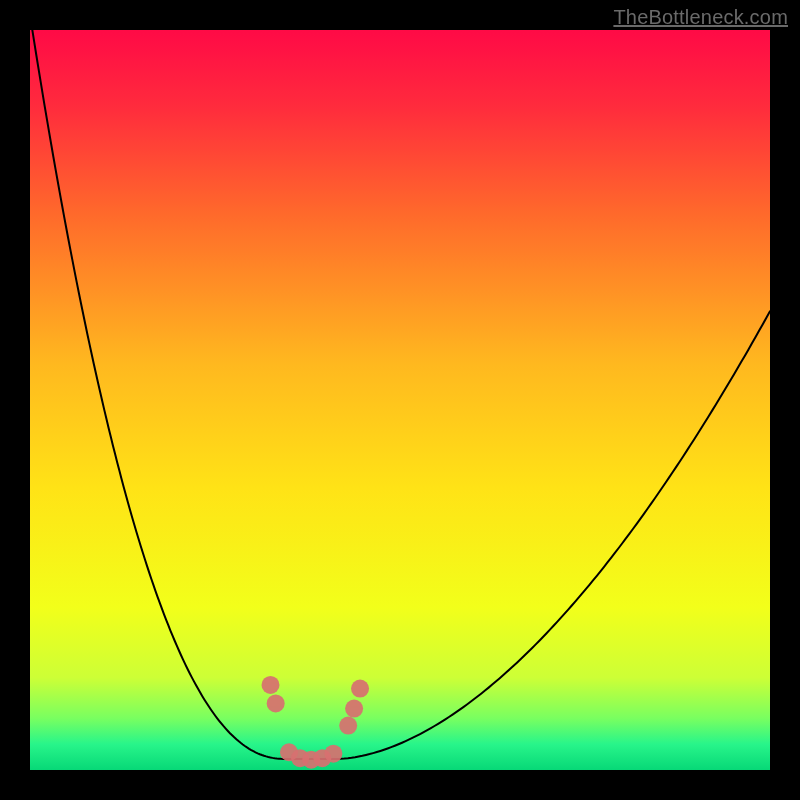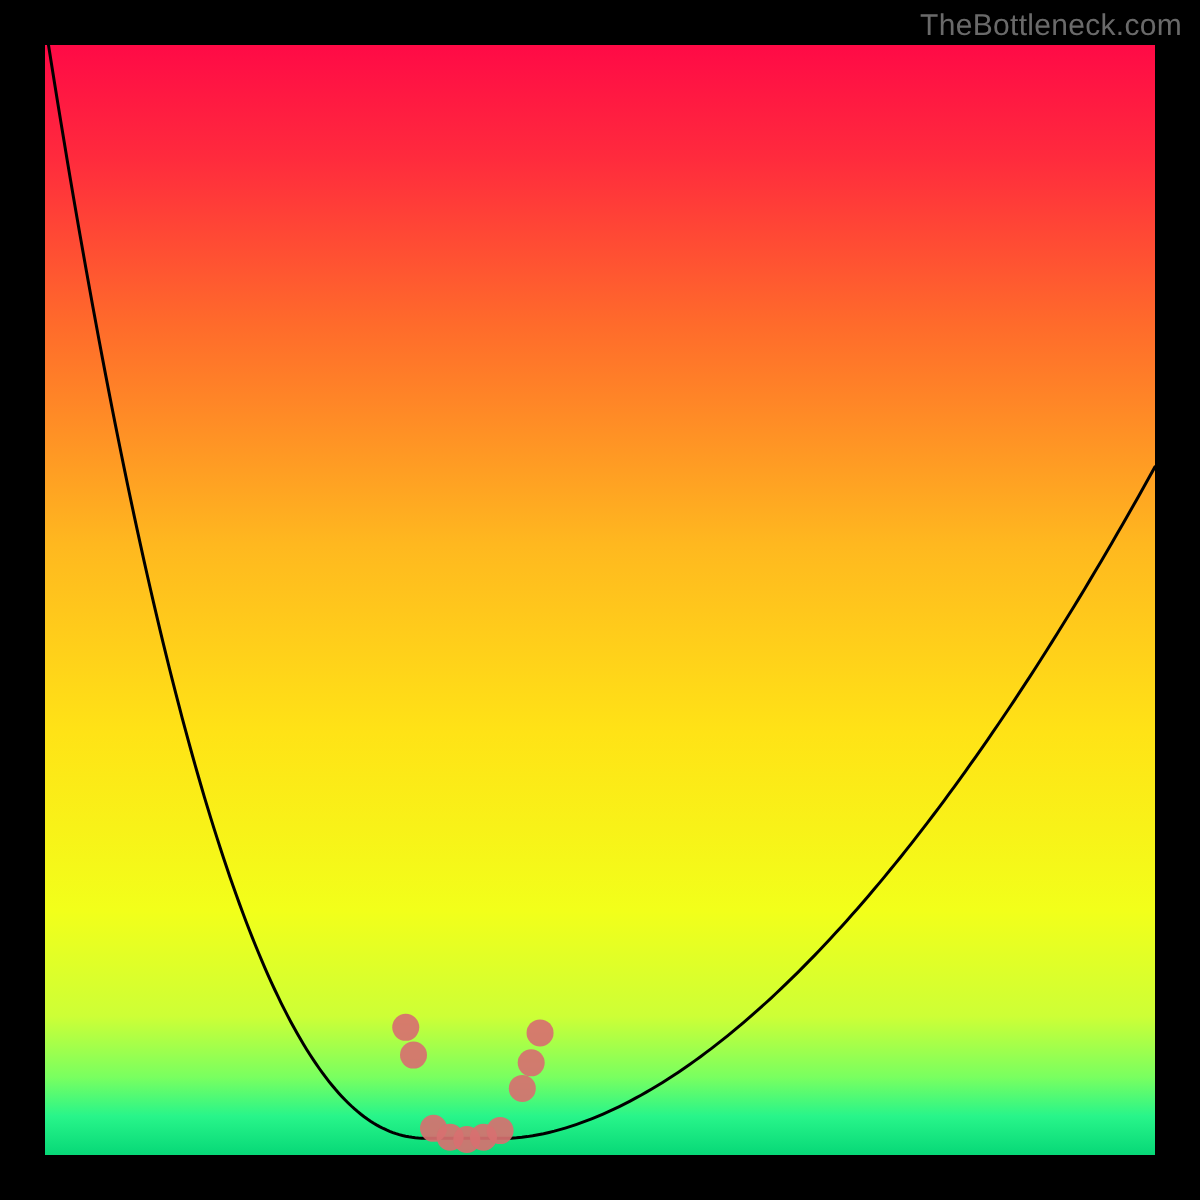--- a/index.html
+++ b/index.html
@@ -19,20 +19,21 @@
   .watermark {
     position: absolute;
     top: 6px;
     right: 12px;
     font-family: Arial, Helvetica, sans-serif;
     font-size: 20px;
     color: #6a6a6a;
     letter-spacing: 0.2px;
     z-index: 10;
     user-select: none;
+    text-decoration: underline;
   }
   .plot {
     position: absolute;
     left: 30px;
     top: 30px;
     width: 740px;
     height: 740px;
   }
   svg {
     display: block;

